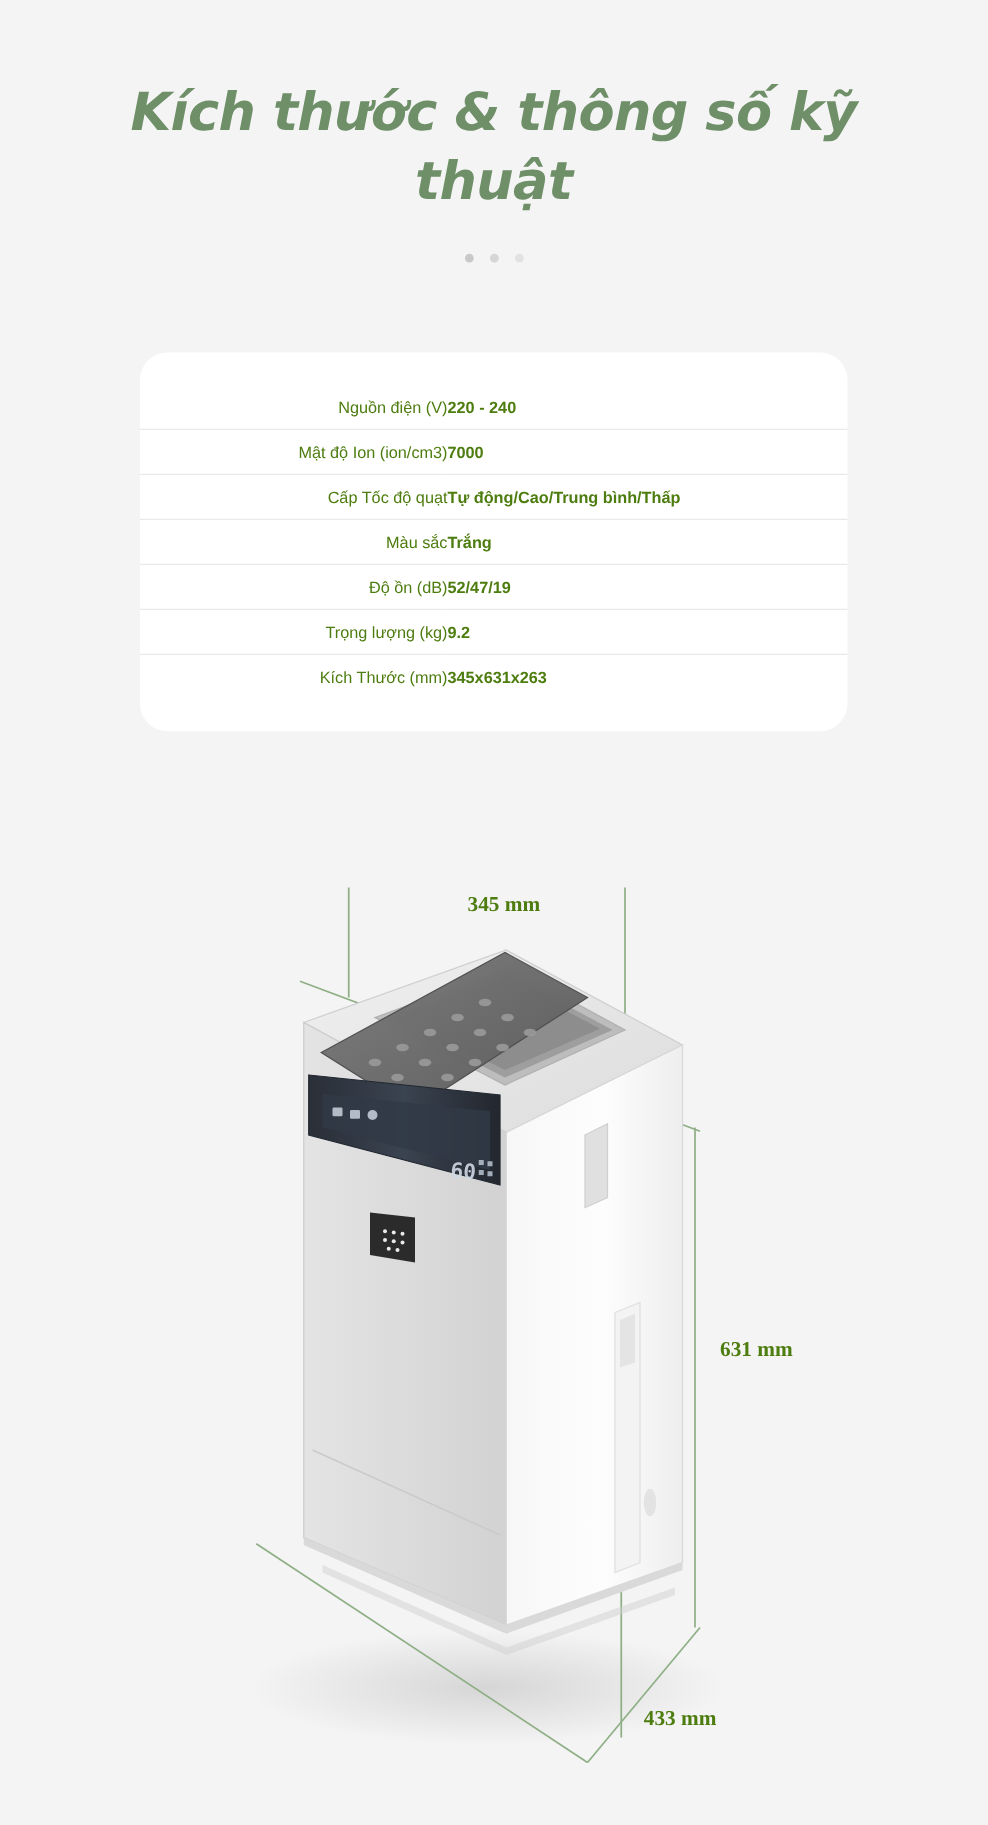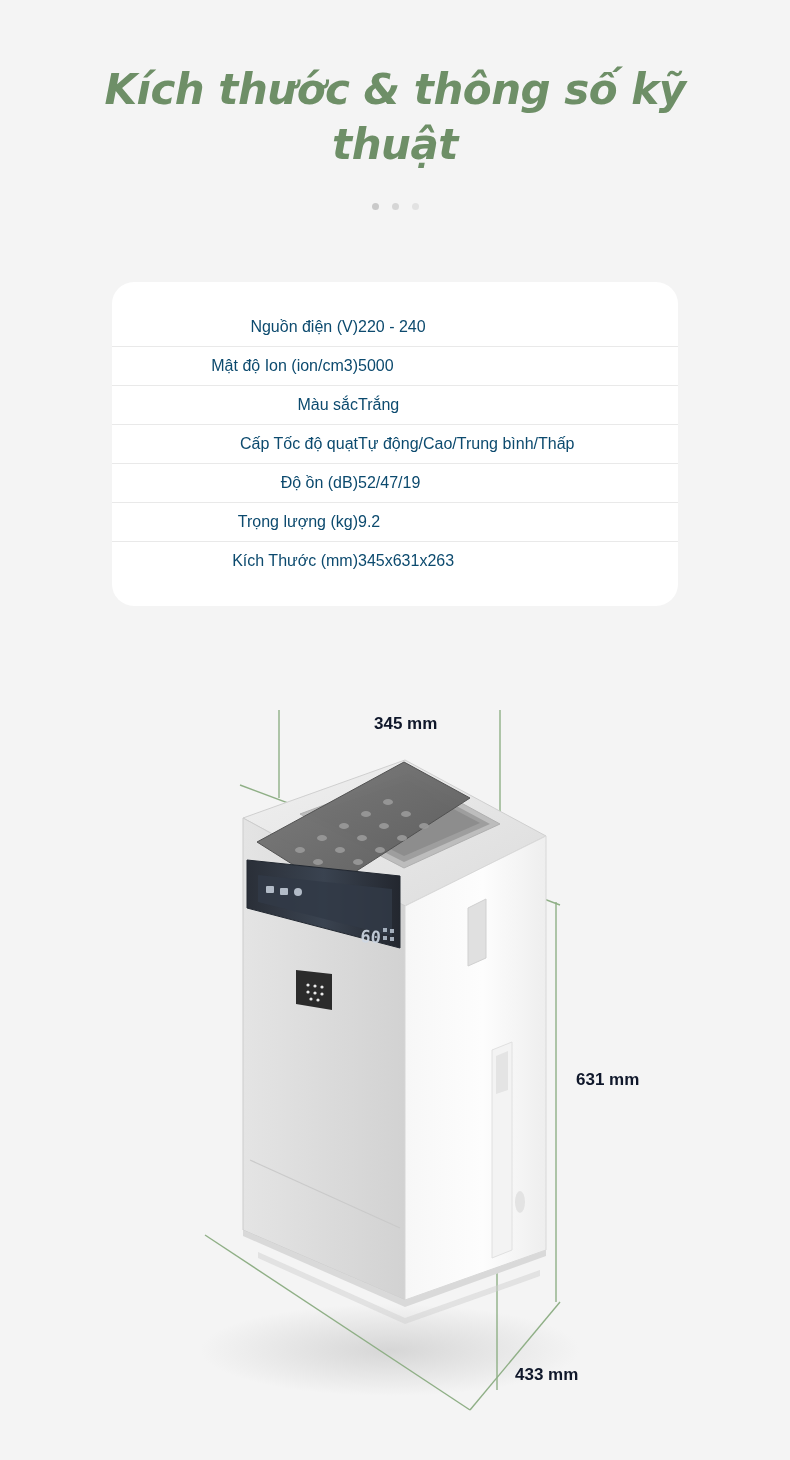--- a/index.html
+++ b/index.html
@@ -61,61 +61,61 @@
     width: 566px;
     background: #ffffff;
     border-radius: 22px;
     padding: 26px 0 26px 0;
   }
   table.specs {
     width: 100%;
     border-collapse: collapse;
   }
   table.specs td {
-    font-size: 16px;
-    color: #0c4a6e;
+    font-size: 13px;
+    color: #4d7c0f;
     padding: 10px 0;
     border-bottom: 1px solid #e9e9e9;
     vertical-align: middle;
   }
   table.specs tr:last-child td {
     border-bottom: none;
   }
   td.label {
     width: 246px;
     text-align: right;
     padding-right: 18px;
     font-weight: normal;
     color: #3a3a3a;
   }
   td.value {
-    font-weight: normal;
+    font-weight: bold;
     color: #1f1f1f;
     padding-left: 4px;
   }
 
   
   .product-area {
     position: absolute;
     left: 0;
     top: 690px;
     width: 790px;
     height: 770px;
   }
   svg.product-svg {
     position: absolute;
     left: 0;
     top: 0;
   }
   .dim-label {
     position: absolute;
-    color: #0f172a;
+    color: #4d7c0f;
     font-size: 17px;
     font-weight: bold;
-    font-family: Liberation Sans, sans-serif;
+    font-family: Liberation Serif, serif;
     white-space: nowrap;
   }
   .dim-w { left: 374px; top: 24px; }
   .dim-h { left: 576px; top: 380px; }
   .dim-d { left: 515px; top: 675px; }
 </style>
 </head>
 <body>
 
 <div class="page">
@@ -131,29 +131,29 @@
 
   <div class="card">
     <table class="specs">
       <tbody>
         <tr>
           <td class="label">Nguồn điện (V)</td>
           <td class="value">220 - 240</td>
         </tr>
         <tr>
           <td class="label">Mật độ Ion (ion/cm3)</td>
-          <td class="value">5000</td>
+          <td class="value">7000</td>
+        </tr>
+        <tr>
+          <td class="label">Cấp Tốc độ quạt</td>
+          <td class="value">Tự động/Cao/Trung bình/Thấp</td>
         </tr>
         <tr>
           <td class="label">Màu sắc</td>
           <td class="value">Trắng</td>
-        </tr>
-        <tr>
-          <td class="label">Cấp Tốc độ quạt</td>
-          <td class="value">Tự động/Cao/Trung bình/Thấp</td>
         </tr>
         <tr>
           <td class="label">Độ ồn (dB)</td>
           <td class="value">52/47/19</td>
         </tr>
         <tr>
           <td class="label">Trọng lượng (kg)</td>
           <td class="value">9.2</td>
         </tr>
         <tr>

